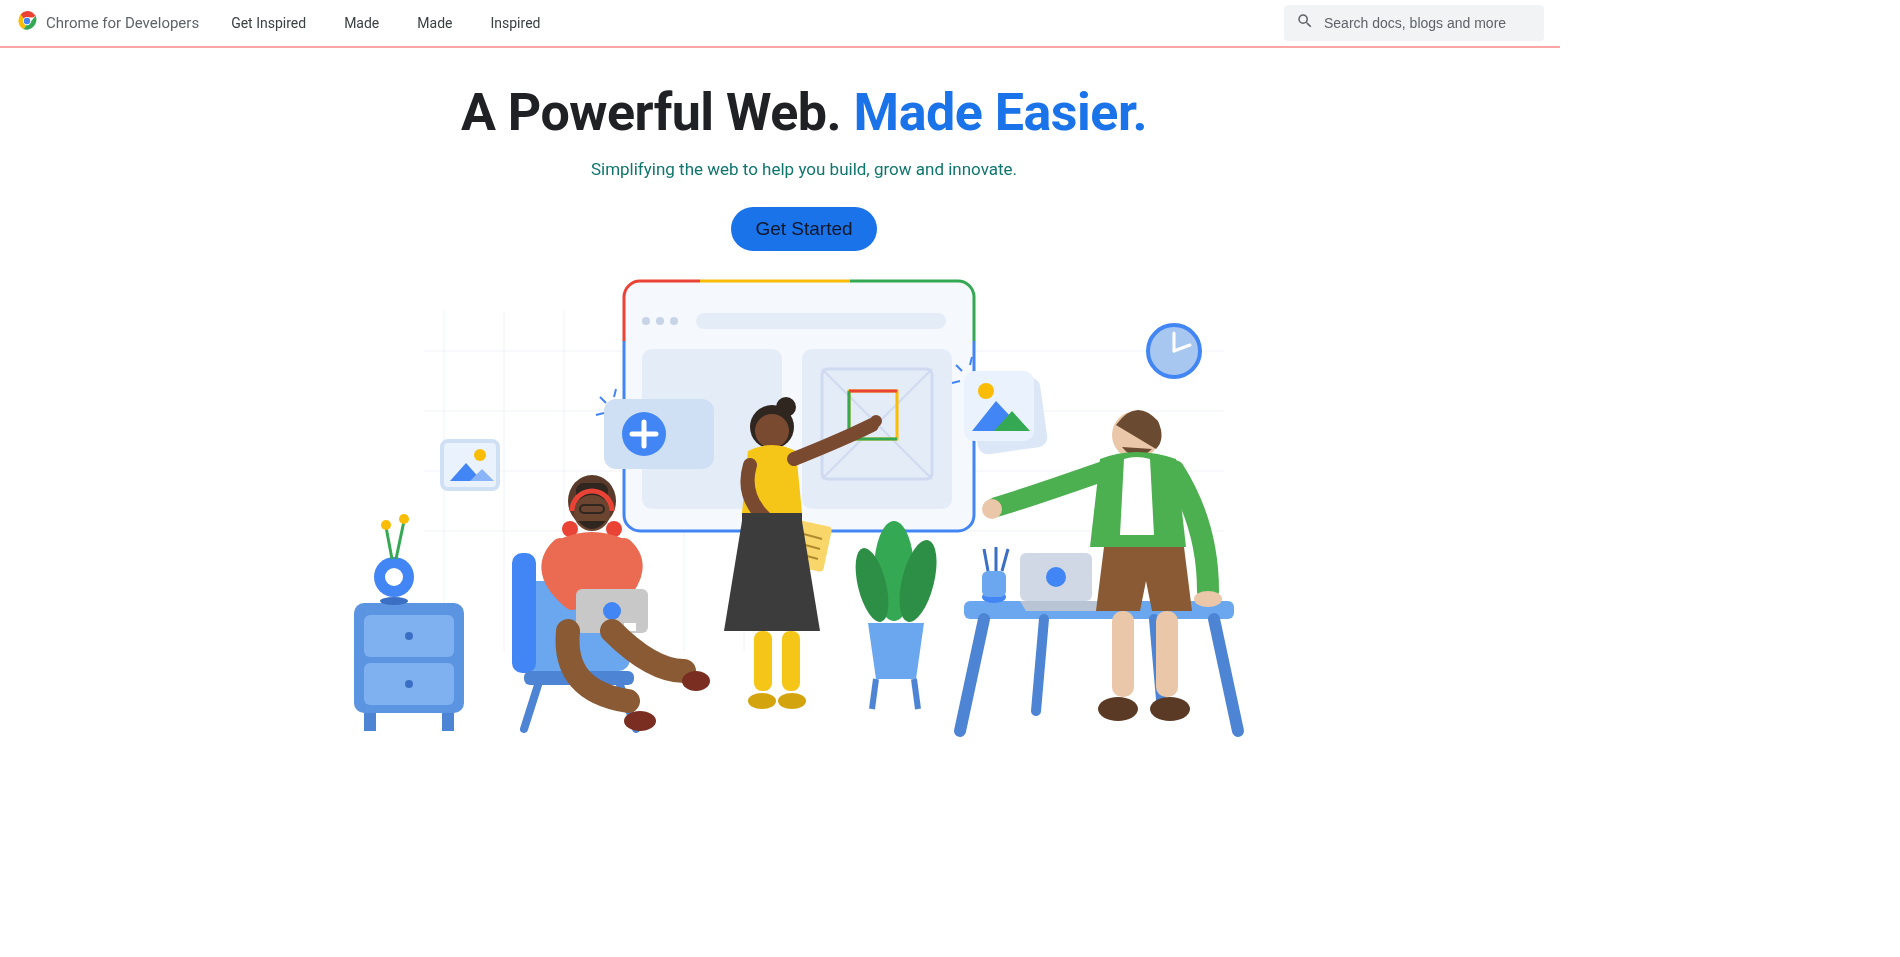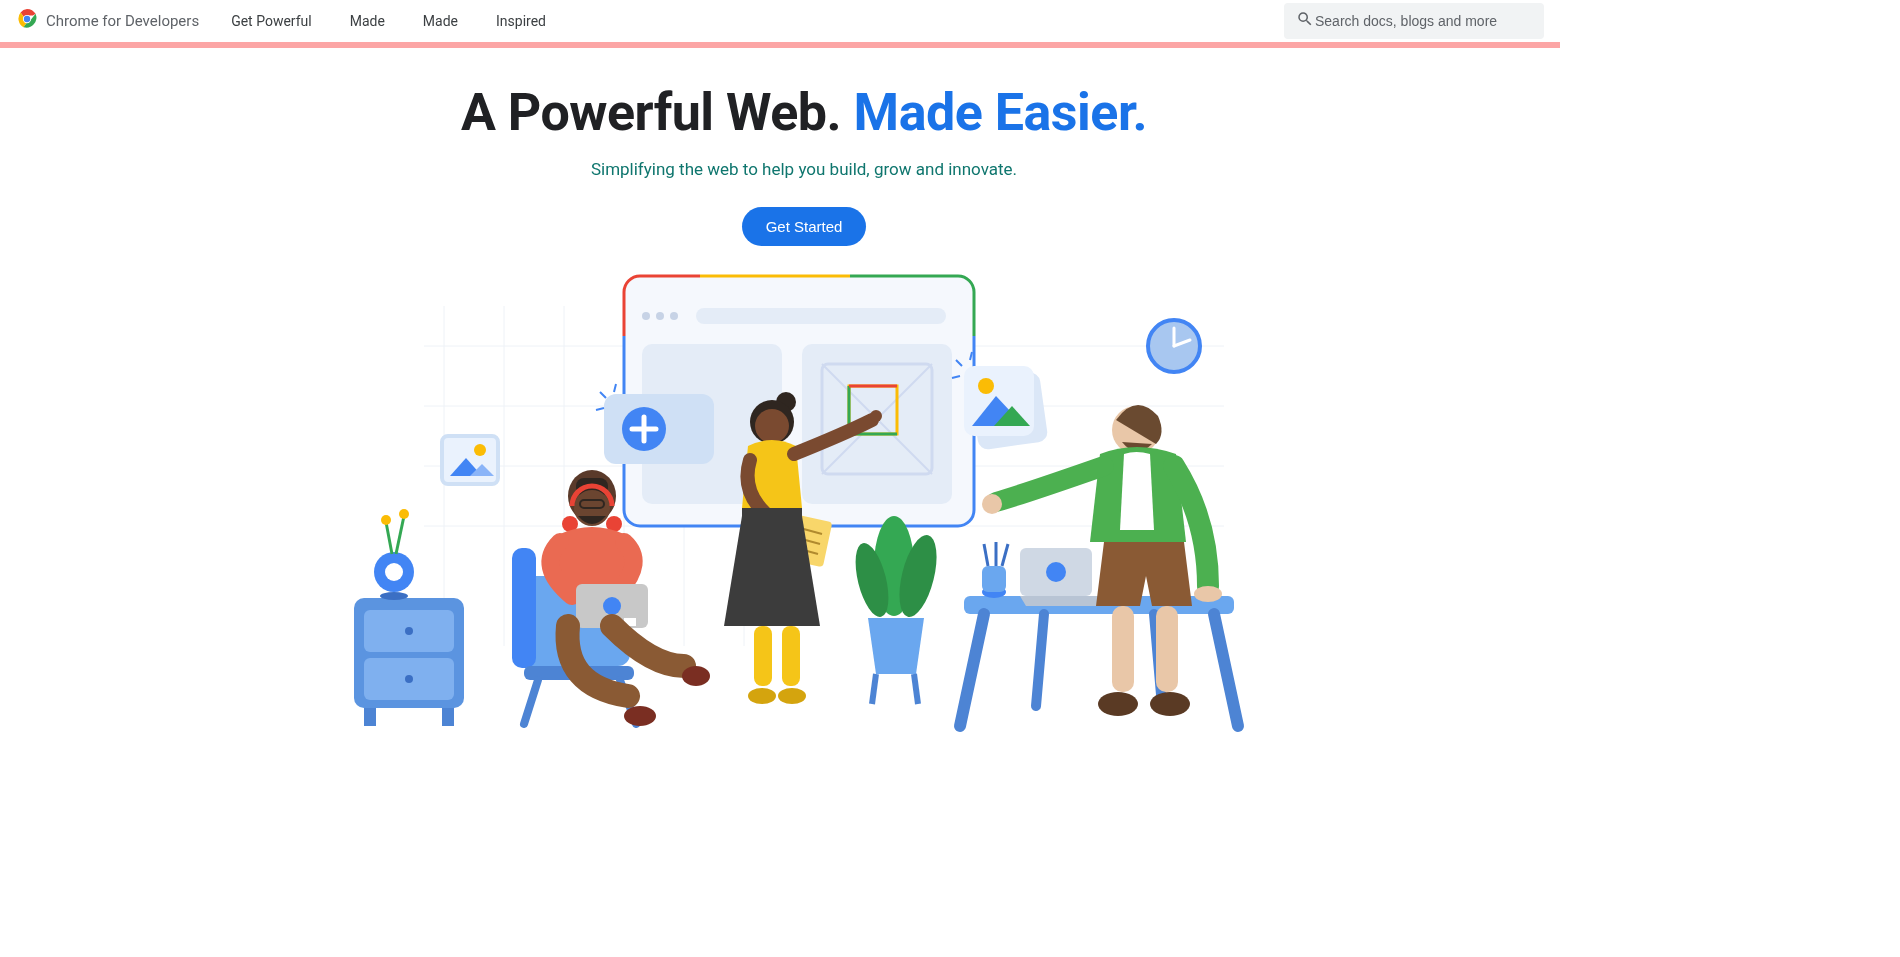--- a/index.html
+++ b/index.html
@@ -9,21 +9,21 @@
     color: #202124;
     width: 1560px;
     height: 786px;
     overflow: hidden;
   }
   header {
     display: flex;
     align-items: center;
     height: 48px;
     padding: 6px 16px;
-    border-bottom: 6px solid #fca5a5;
+    border-bottom: 2px solid #fca5a5;
   }
   .brand {
     display: flex;
     align-items: center;
     gap: 8px;
     margin-right: 32px;
   }
   .brand-text {
     font-size: 15px;
     color: #5f6368;
@@ -41,21 +41,21 @@
   }
   .spacer { flex: 1; }
   .search-wrap {
     display: flex;
     align-items: center;
     background: #f1f3f4;
     border-radius: 4px;
     height: 36px;
     width: 260px;
     padding: 0 12px;
-    gap: 1px;
+    gap: 10px;
   }
   .search-wrap input {
     border: none;
     background: transparent;
     outline: none;
     font-size: 14px;
     color: #5f6368;
     flex: 1;
   }
   .search-wrap input::placeholder { color: #5f6368; }
@@ -73,22 +73,22 @@
   .headline .accent { color: #1a73e8; }
   .sub {
     margin-top: 18px;
     font-size: 17px;
     color: #0f766e;
   }
   .cta {
     margin-top: 28px;
     display: inline-block;
     background: #1a73e8;
-    color: #ffffff;
-    font-size: 15px;
+    color: #0f172a;
+    font-size: 19px;
     font-weight: 500;
     border: none;
     border-radius: 22px;
     padding: 11px 24px;
     cursor: pointer;
   }
   .illus {
     margin: 20px auto 0;
     width: 960px;
     height: 480px;
@@ -107,21 +107,21 @@
         <path fill="#EA4335" d="M24 9a15 15 0 0 1 13 7.5H24a7.5 7.5 0 0 0-6.5 3.75L9.9 9.6A22 22 0 0 1 24 2c8 0 15 4.3 18.8 10.7L37 16.5A15 15 0 0 0 24 9z"></path>
         <path fill="#FBBC05" d="M9.9 9.6l7.6 10.6A7.5 7.5 0 0 0 24 31.5l-7.6 10.6A22 22 0 0 1 9.9 9.6z"></path>
         <path fill="#34A853" d="M24 31.5a7.5 7.5 0 0 0 6.5-3.75L42.8 12.7A22 22 0 0 1 16.4 42.1L24 31.5z"></path>
         <circle cx="24" cy="24" r="9" fill="#fff"></circle>
         <circle cx="24" cy="24" r="7" fill="#4285F4"></circle>
       </svg>
     </span>
     <span class="brand-text">Chrome for Developers</span>
   </div>
   <nav class="top-nav">
-    <a>Get Powerful</a>
+    <a>Get Inspired</a>
     <a>Made</a>
     <a>Made</a>
     <a>Inspired</a>
   </nav>
   <div class="spacer"></div>
   <div class="search-wrap">
     <span>
       <svg width="18" height="18" viewBox="0 0 24 24" fill="#5f6368">
         <path d="M15.5 14h-.79l-.28-.27A6.471 6.471 0 0 0 16 9.5 6.5 6.5 0 1 0 9.5 16c1.61 0 3.09-.59 4.23-1.57l.27.28v.79l5 4.99L20.49 19l-4.99-5zm-6 0C7.01 14 5 11.99 5 9.5S7.01 5 9.5 5 14 7.01 14 9.5 11.99 14 9.5 14z"></path>
       </svg>

